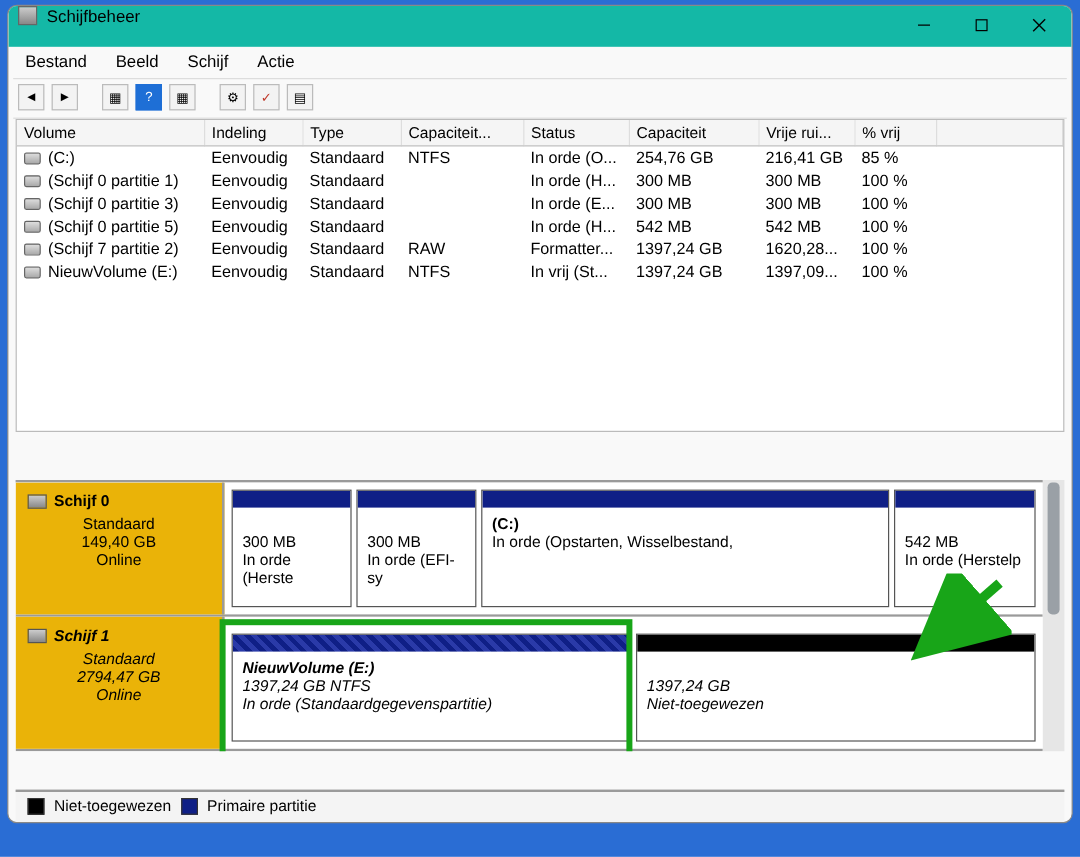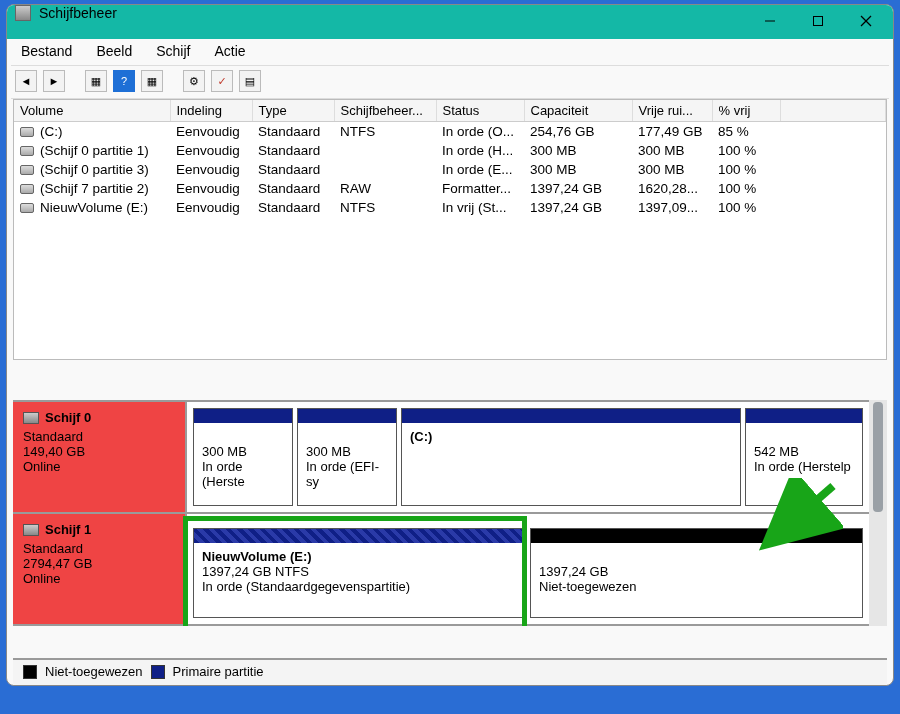--- a/index.html
+++ b/index.html
@@ -20,21 +20,21 @@
   .content { flex: 1; display: flex; flex-direction: column; overflow: hidden; gap: 32px; }
   .table-wrap { border: 1px solid #bbb; margin: 0 6px; background: #fff; height: 286px; overflow: hidden; }
   table { width: 100%; border-collapse: collapse; table-layout: fixed; }
   thead th { text-align: left; font-weight: 400; font-size: 13px; background: #f5f5f5; border-right: 1px solid #ddd; border-bottom: 1px solid #ccc; padding: 3px 6px; white-space: nowrap; overflow: hidden; text-overflow: ellipsis; }
   tbody td { padding: 2px 6px; white-space: nowrap; overflow: hidden; text-overflow: ellipsis; font-size: 13.5px; }
   tbody td.first { display: flex; align-items: center; gap: 6px; }
   .vol-icon { width: 14px; height: 10px; background: linear-gradient(#ddd,#aaa); border: 1px solid #666; border-radius: 2px; flex-shrink: 0; }
   .disk-pane { flex: 1; margin: 8px 6px 0 6px; position: relative; display: flex; }
   .disk-scroll { flex: 1; border-top: 2px solid #9a9a9a; background: #f4f4f4; overflow: hidden; }
   .disk-row { display: flex; border-bottom: 2px solid #9a9a9a; min-height: 112px; background: #fff; }
-  .disk-label { width: 174px; padding: 8px 10px; border-right: 2px solid #9a9a9a; font-size: 13px; background: #ef4444; }
+  .disk-label { width: 174px; padding: 8px 10px; border-right: 2px solid #9a9a9a; font-size: 13px; background: #eab308; text-align: center; }
   .disk-label .disk-name { font-weight: 700; display: flex; align-items: center; gap: 6px; margin-bottom: 4px; }
   .disk-label .disk-name .disk-icon { width: 16px; height: 12px; background: linear-gradient(#ccc,#888); border: 1px solid #555; }
   .partitions { flex: 1; display: flex; gap: 4px; padding: 6px; position: relative; }
   .part { border: 1px solid #555; background: #fff; display: flex; flex-direction: column; overflow: hidden; font-size: 13px; }
   .part .part-header { height: 14px; }
   .part .part-body { padding: 6px 8px; flex: 1; overflow: hidden; }
   .hdr-navy { background: #0f1f86; }
   .hdr-navy-hatch { background: repeating-linear-gradient(45deg, #0f1f86 0 4px, #2a3aa8 4px 8px); }
   .hdr-black { background: #000; }
   .vscroll { width: 18px; background: #e6e6e6; display: flex; flex-direction: column; align-items: center; padding: 2px 0; gap: 2px; }
@@ -106,40 +106,40 @@
             <col style="width:108px">
             <col style="width:80px">
             <col style="width:68px">
             <col>
         </colgroup>
         <thead>
           <tr>
             <th>Volume</th>
             <th>Indeling</th>
             <th>Type</th>
-            <th>Schijfbeheer...</th>
+            <th>Capaciteit...</th>
             <th>Status</th>
             <th>Capaciteit</th>
             <th>Vrije rui...</th>
             <th>% vrij</th>
             <th></th>
           </tr>
         </thead>
         <tbody id="vol-body">
             <tr>
               <td class="first">
                 <span class="vol-icon"></span>
                 <span>(C:)</span>
               </td>
               <td>Eenvoudig</td>
               <td>Standaard</td>
               <td>NTFS</td>
               <td>In orde (O...</td>
               <td>254,76 GB</td>
-              <td>177,49 GB</td>
+              <td>216,41 GB</td>
               <td>85 %</td>
               <td></td>
             </tr>
             <tr>
               <td class="first">
                 <span class="vol-icon"></span>
                 <span>(Schijf 0 partitie 1)</span>
               </td>
               <td>Eenvoudig</td>
               <td>Standaard</td>
@@ -154,20 +154,34 @@
               <td class="first">
                 <span class="vol-icon"></span>
                 <span>(Schijf 0 partitie 3)</span>
               </td>
               <td>Eenvoudig</td>
               <td>Standaard</td>
               <td></td>
               <td>In orde (E...</td>
               <td>300 MB</td>
               <td>300 MB</td>
+              <td>100 %</td>
+              <td></td>
+            </tr>
+            <tr>
+              <td class="first">
+                <span class="vol-icon"></span>
+                <span>(Schijf 0 partitie 5)</span>
+              </td>
+              <td>Eenvoudig</td>
+              <td>Standaard</td>
+              <td></td>
+              <td>In orde (H...</td>
+              <td>542 MB</td>
+              <td>542 MB</td>
               <td>100 %</td>
               <td></td>
             </tr>
             <tr>
               <td class="first">
                 <span class="vol-icon"></span>
                 <span>(Schijf 7 partitie 2)</span>
               </td>
               <td>Eenvoudig</td>
               <td>Standaard</td>
@@ -215,30 +229,31 @@
               <div class="part-body"><br><div>300 MB</div><div>In orde (Herste</div></div>
             </div>
             <div class="part" style="flex:0 0 100px">
               <div class="part-header hdr-navy"></div>
               <div class="part-body"><br><div>300 MB</div><div>In orde (EFI-sy</div></div>
             </div>
             <div class="part" style="flex:1">
               <div class="part-header hdr-navy"></div>
               <div class="part-body">
                   <div style="font-weight:700">(C:)</div>
+                  <div>In orde (Opstarten, Wisselbestand,</div>
                 </div>
             </div>
             <div class="part" style="flex:0 0 118px">
               <div class="part-header hdr-navy"></div>
               <div class="part-body"><br><div>542 MB</div><div>In orde (Herstelp</div></div>
             </div>
           </div>
         </div>
 
-        <div class="disk-row" style="position:relative;">
+        <div class="disk-row" style="position:relative;font-style:italic;">
           <div class="disk-label">
             <div class="disk-name">
                 <span class="disk-icon"></span>
                 <span>Schijf 1</span>
               </div>
             <div>Standaard</div>
             <div>2794,47 GB</div>
             <div>Online</div>
           </div>
           <div class="partitions" style="padding-top:14px;">

